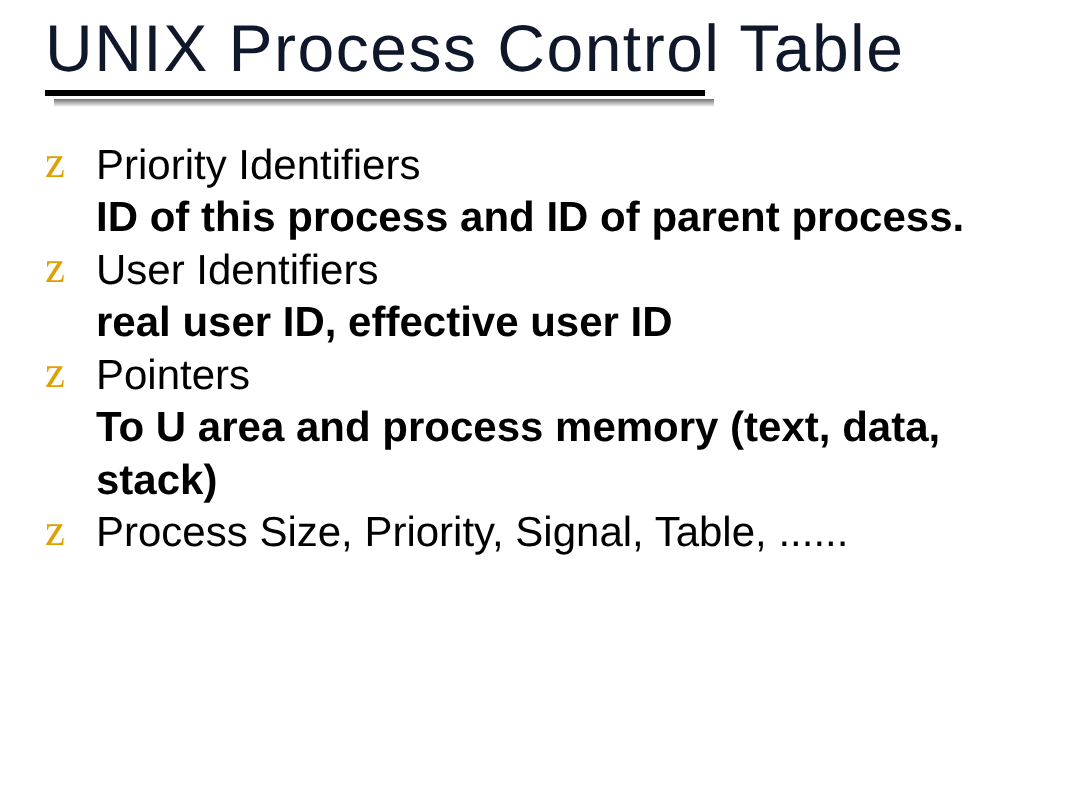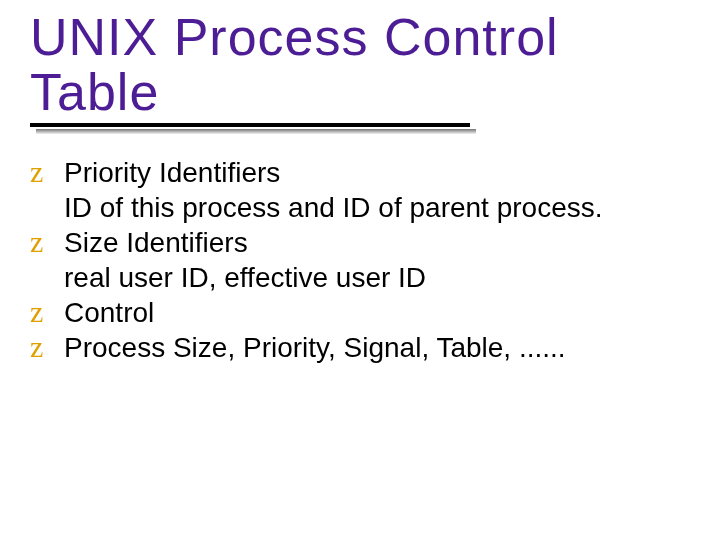--- a/index.html
+++ b/index.html
@@ -14,24 +14,24 @@
   .slide {
     position: relative;
     width: 720px;
     height: 540px;
     box-sizing: border-box;
     padding: 10px 30px 20px 30px;
   }
   .title {
     font-family: Impact, "Arial Black", sans-serif;
     font-weight: 400;
-    font-size: 52px;
+    font-size: 44px;
     line-height: 1.05;
     letter-spacing: 1px;
-    color: #4c1d95;
+    color: #0f172a;
     margin: 0 0 4px 0;
   }
   .title-underline {
     position: relative;
     height: 14px;
     margin-bottom: 18px;
   }
   .title-underline .line-main {
     position: absolute;
     left: 0;
@@ -67,20 +67,21 @@
     font-size: 30px;
     color: #e0a000;
     font-weight: 500;
     line-height: 1.15;
   }
   .item-title {
     display: block;
   }
   .item-desc {
     display: block;
+    font-weight: bold;
   }
 </style>
 </head>
 <body>
 
 <div class="slide">
 
   <h1 class="title">UNIX Process Control Table</h1>
 
   <div class="title-underline">
@@ -91,27 +92,28 @@
   <div class="body">
 
     <div class="item">
       <span class="bullet">z</span>
       <span class="item-title">Priority Identifiers</span>
       <span class="item-desc">ID of this process and ID of parent process.</span>
     </div>
 
     <div class="item">
       <span class="bullet">z</span>
-      <span class="item-title">Size Identifiers</span>
+      <span class="item-title">User Identifiers</span>
       <span class="item-desc">real user ID, effective user ID</span>
     </div>
 
     <div class="item">
       <span class="bullet">z</span>
-      <span class="item-title">Control</span>
+      <span class="item-title">Pointers</span>
+      <span class="item-desc">To U area and process memory (text, data, stack)</span>
     </div>
 
     <div class="item">
       <span class="bullet">z</span>
       <span class="item-title">Process Size, Priority, Signal, Table, ......</span>
     </div>
 
   </div>
 
 </div>

